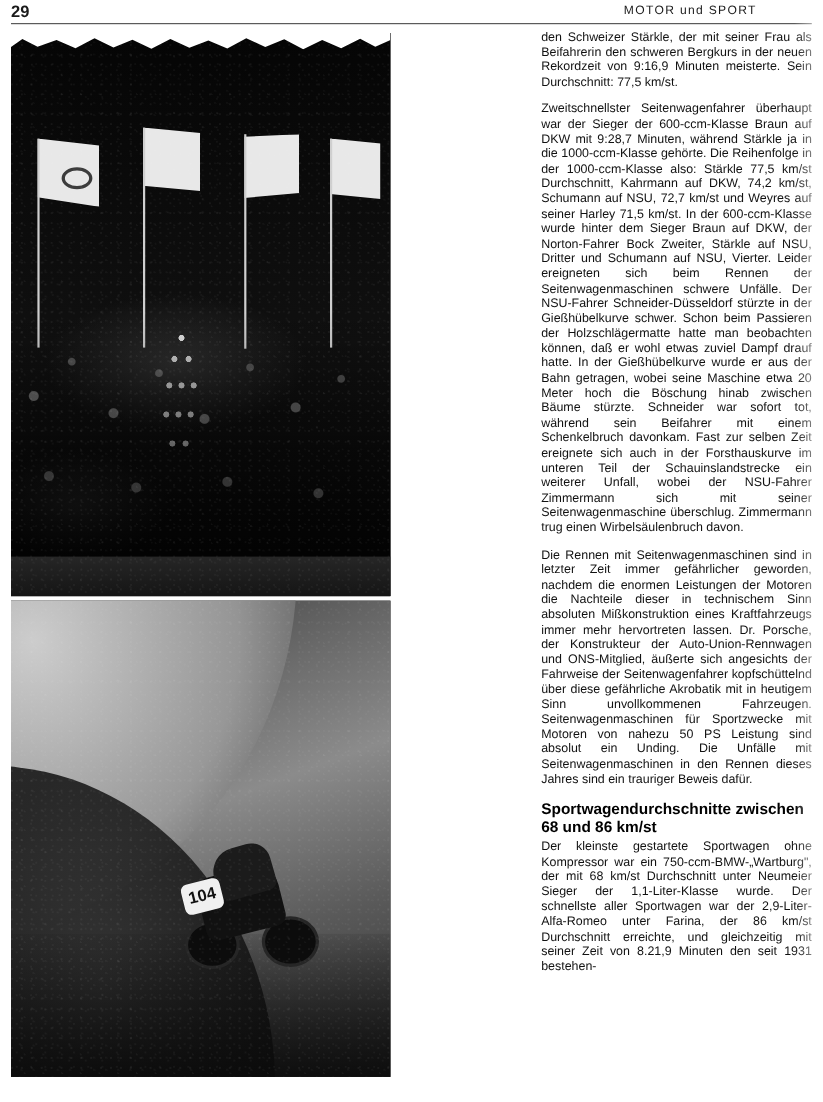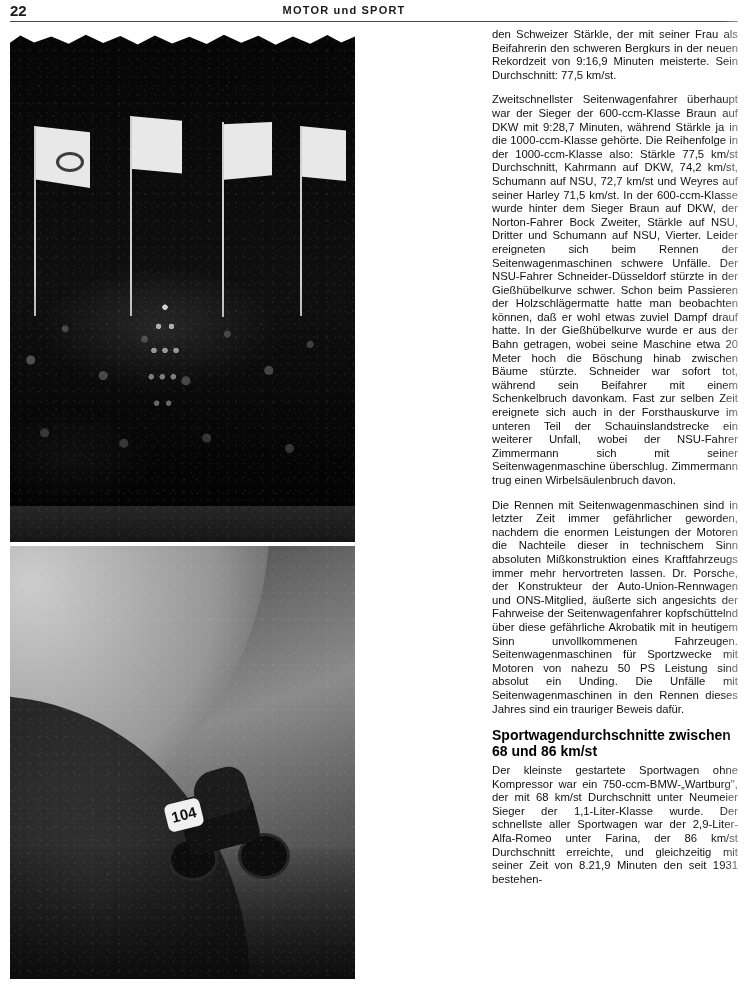--- a/index.html
+++ b/index.html
@@ -26,23 +26,23 @@
     font-size: 15px;
     font-weight: bold;
     color: #1a1a1a;
     letter-spacing: 0px;
   }
   .masthead {
     position: absolute;
     left: 0;
     top: 4px;
     width: 688px;
-    text-align: center;
+    text-align: right;
     font-size: 11px;
-    font-weight: bold;
+    font-weight: normal;
     letter-spacing: 1.2px;
     color: #1a1a1a;
   }
   .header-rule {
     position: absolute;
     left: 10px;
     top: 21px;
     width: 728px;
     height: 1px;
     background: #4a4a4a;
@@ -279,21 +279,21 @@
     width: 26px; height: 1002px;
     background: linear-gradient(to right, rgba(255,255,255,0), rgba(255,255,255,0.75));
     pointer-events: none;
   }
 </style>
 </head>
 <body>
 
 <div id="page">
 
-  <div class="page-number">22</div>
+  <div class="page-number">29</div>
   <div class="masthead">MOTOR und SPORT</div>
   <div class="header-rule"></div>
 
   <div class="photo-col">
 
     <div class="photo photo-top">
       <div class="sky"></div>
       <div class="flag f1">
         <div class="flag-ring"></div>
       </div>

